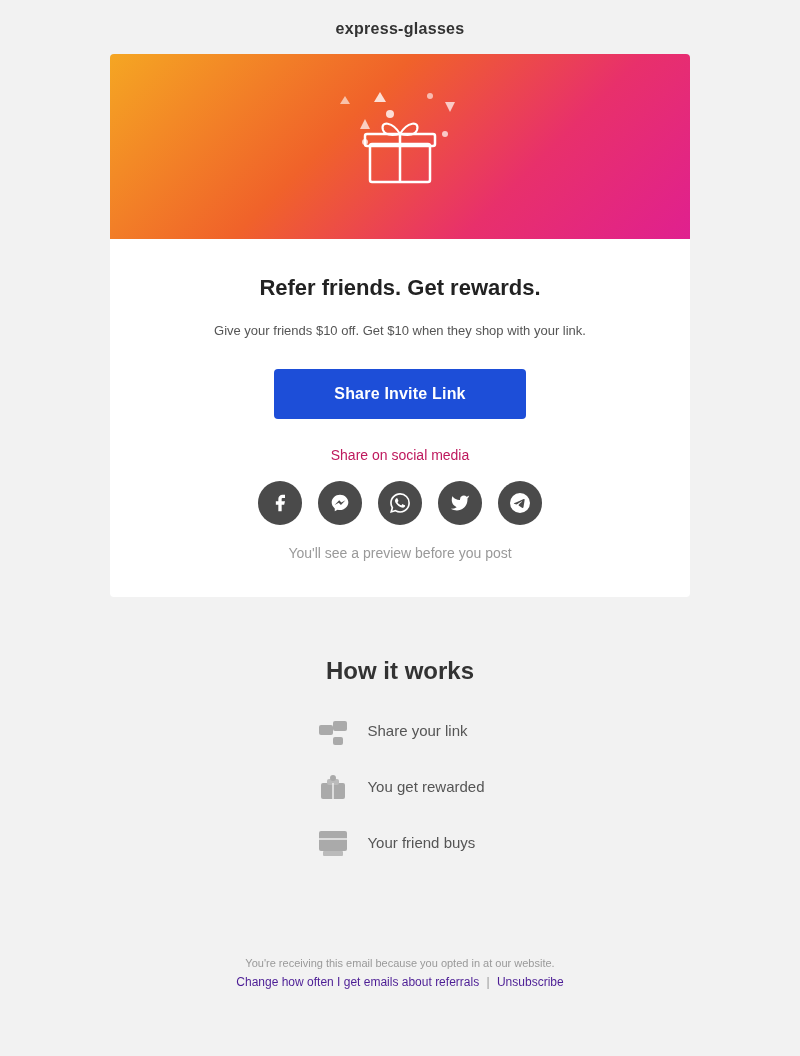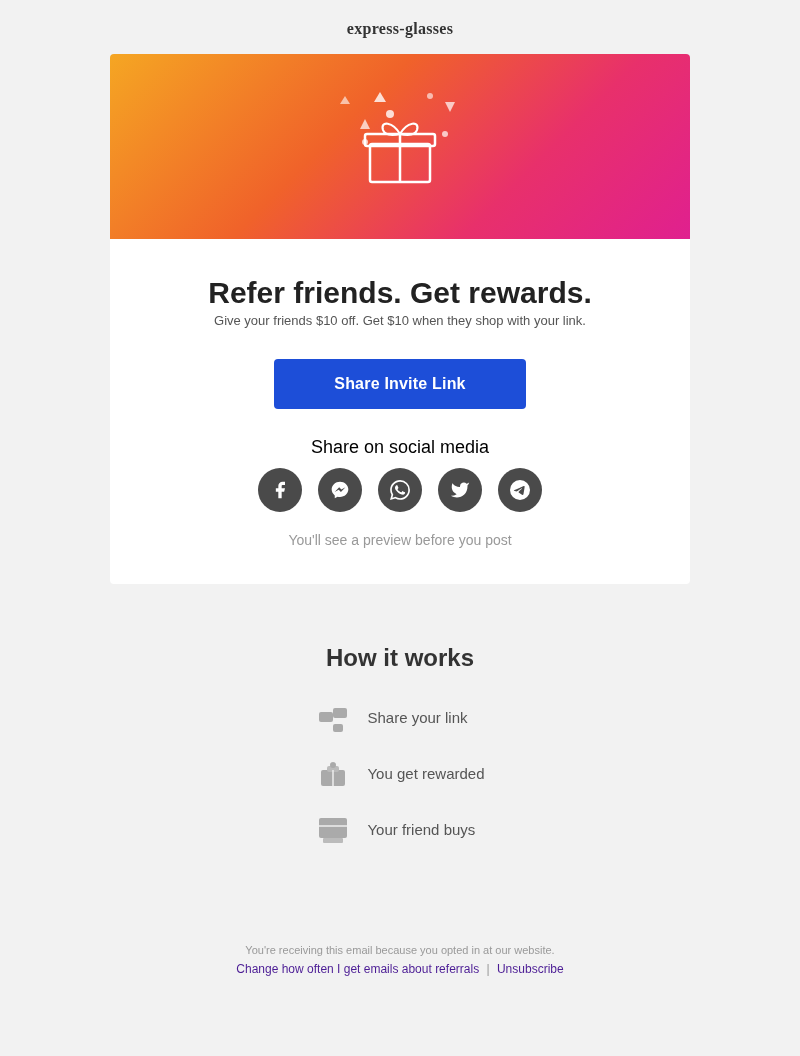--- a/index.html
+++ b/index.html
@@ -15,21 +15,20 @@
     .page-wrapper {
       width: 800px;
       background: #f2f2f2;
       padding: 0;
     }
 
     .top-bar {
       text-align: center;
       padding: 20px 0 16px;
       background: #f2f2f2;
-      font-family: Liberation Serif, serif;
     }
 
     .brand-name {
       font-size: 16px;
       font-weight: 600;
       color: #333;
       letter-spacing: 0.3px;
     }
 
     .hero-banner {
@@ -53,24 +52,24 @@
     .main-card {
       width: 580px;
       margin: 0 auto;
       background: #ffffff;
       padding: 36px 40px 36px;
       text-align: center;
       border-radius: 0 0 4px 4px;
     }
 
     .headline {
-      font-size: 30px;
+      font-size: 22px;
       font-weight: 700;
       color: #222;
-      margin-bottom: 0;
+      margin-bottom: 20px;
       line-height: 1.2;
     }
 
     .subtext {
       font-size: 13px;
       color: #555;
       margin-bottom: 28px;
       line-height: 1.5;
     }
 
@@ -83,23 +82,23 @@
       padding: 16px 60px;
       border-radius: 4px;
       border: none;
       cursor: pointer;
       text-decoration: none;
       margin-bottom: 28px;
       letter-spacing: 0.2px;
     }
 
     .social-label {
-      font-size: 18px;
-      color: #000000;
-      margin-bottom: 10px;
+      font-size: 14px;
+      color: #be185d;
+      margin-bottom: 18px;
     }
 
     .social-icons {
       display: flex;
       align-items: center;
       justify-content: center;
       gap: 16px;
       margin-bottom: 20px;
     }
 

